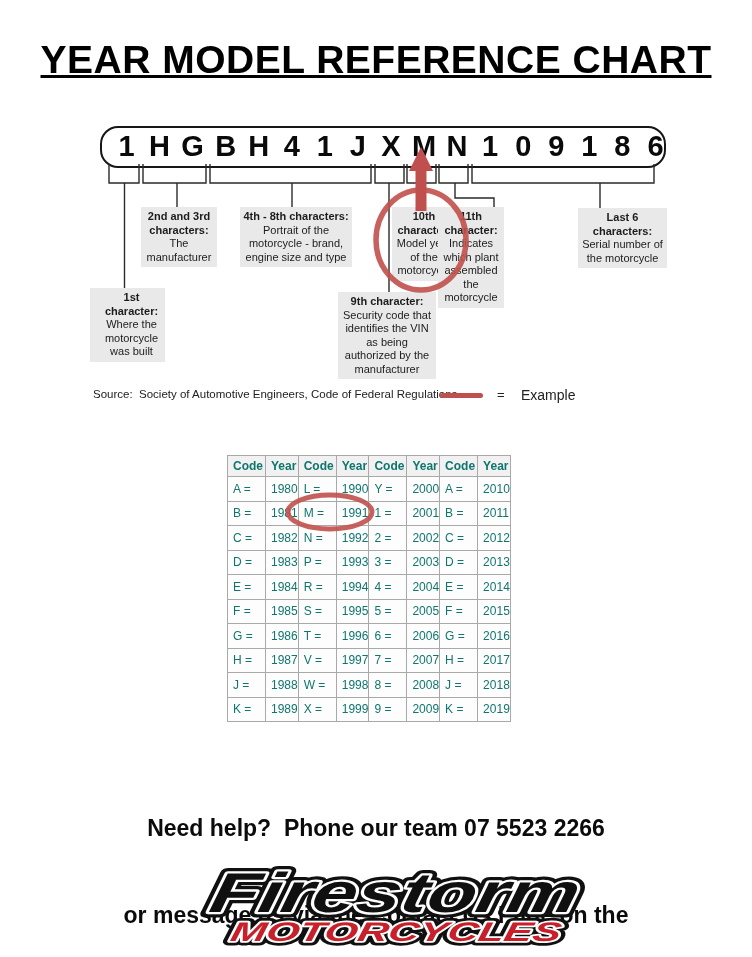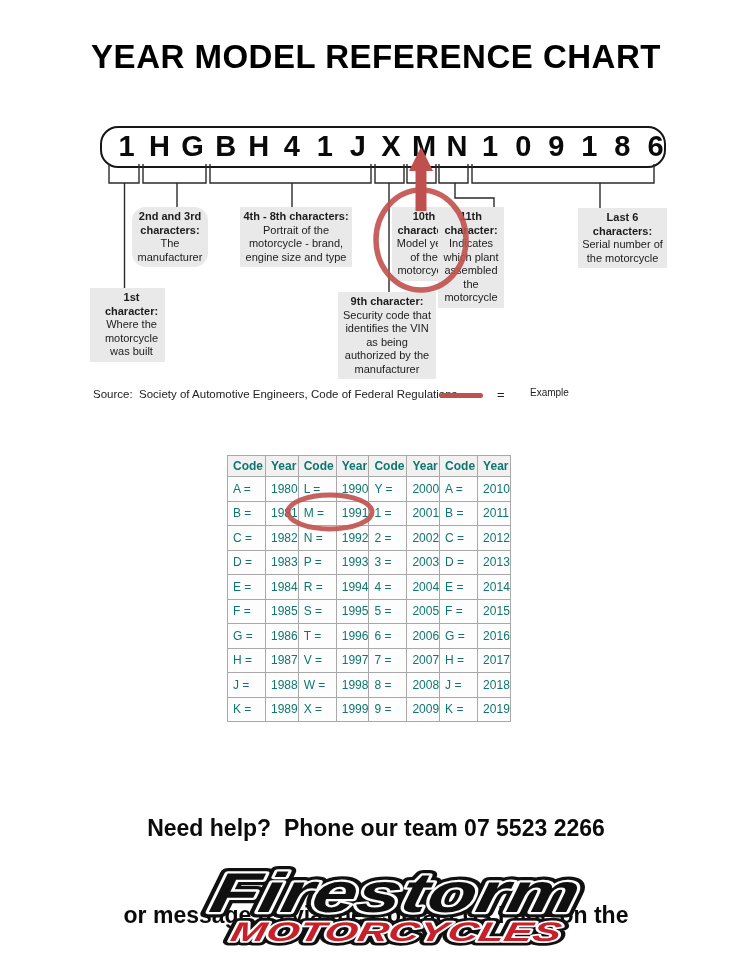--- a/index.html
+++ b/index.html
@@ -1,47 +1,47 @@
 <!DOCTYPE html>
 <html><head>
 <meta charset="utf-8">
 <style>
   html,body{margin:0;padding:0;background:#fff;}
   .page{position:relative;width:752px;height:957px;background:#ffffff;overflow:hidden;
         font-family:"Liberation Sans",sans-serif;color:#111;}
 
   
   .title{position:absolute;top:38px;left:0;width:100%;text-align:center;
-         font-size:33px;font-weight:bold;letter-spacing:.5px;color:#000;white-space:nowrap;}
+         font-size:39px;font-weight:bold;letter-spacing:.5px;color:#000;white-space:nowrap;text-decoration:underline;}
 
   
   .vin-box{position:absolute;left:100px;top:126px;width:562px;height:38px;
            border:2.5px solid #161616;border-radius:18px;background:#fff;z-index:1;}
   .vin-char{position:absolute;top:0;width:33px;height:38px;line-height:37px;text-align:center;
             font-size:29px;font-weight:bold;color:#0a0a0a;}
 
   
   .overlay{position:absolute;left:0;top:0;width:752px;height:957px;z-index:3;pointer-events:none;}
 
   
   .label-box{position:absolute;background:#e9e9e9;color:#1c1c1c;font-size:11px;line-height:13.5px;
              text-align:center;padding:3px 2px;z-index:2;}
   .label-box .hd{font-weight:bold;}
   .lb1{left:90px; top:288px;width:63px;padding-left:10px;}
-  .lb2{left:132px;top:207px;width:72px;border-radius:14px;}
+  .lb2{left:141px;top:207px;width:72px;}
   .lb3{left:240px;top:207px;width:108px;}
   .lb4{left:338px;top:292px;width:94px;}
   .lb5{left:392px;top:207px;width:60px;}
   .lb6{left:438px;top:207px;width:62px;}
   .lb7{left:558px;top:208px;width:85px;margin-left:20px;}
 
   
   .source-row{position:absolute;left:93px;top:388px;font-size:11.5px;color:#222;white-space:pre-wrap;}
   .legend-eq{position:absolute;left:497px;top:387px;font-size:13px;color:#222;}
-  .legend-label{position:absolute;left:521px;top:387px;font-size:10px;color:#222;margin-left:9px;}
+  .legend-label{position:absolute;left:521px;top:387px;font-size:14px;color:#222;}
 
   
   .year-table{position:absolute;left:227px;top:455px;border-collapse:collapse;z-index:1;
               font-size:12px;color:#0f766e;background:#fdfdfd;}
   .year-table th,.year-table td{border:1px solid #a9a9a9;padding:0 0 0 5px;text-align:left;
                                 font-weight:normal;white-space:nowrap;}
   .year-table th{height:20px;font-weight:bold;background:#f1f1f1;}
   .year-table td{height:23.5px;}
   .col-code{width:32px;}
   .col-year{width:25px;}

